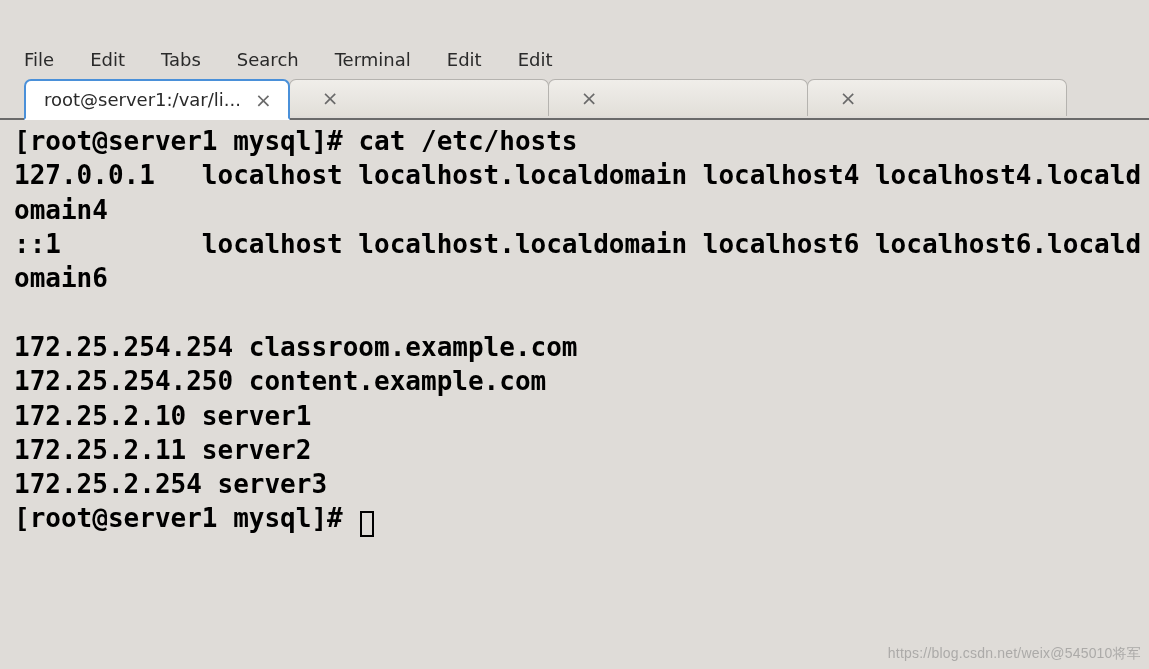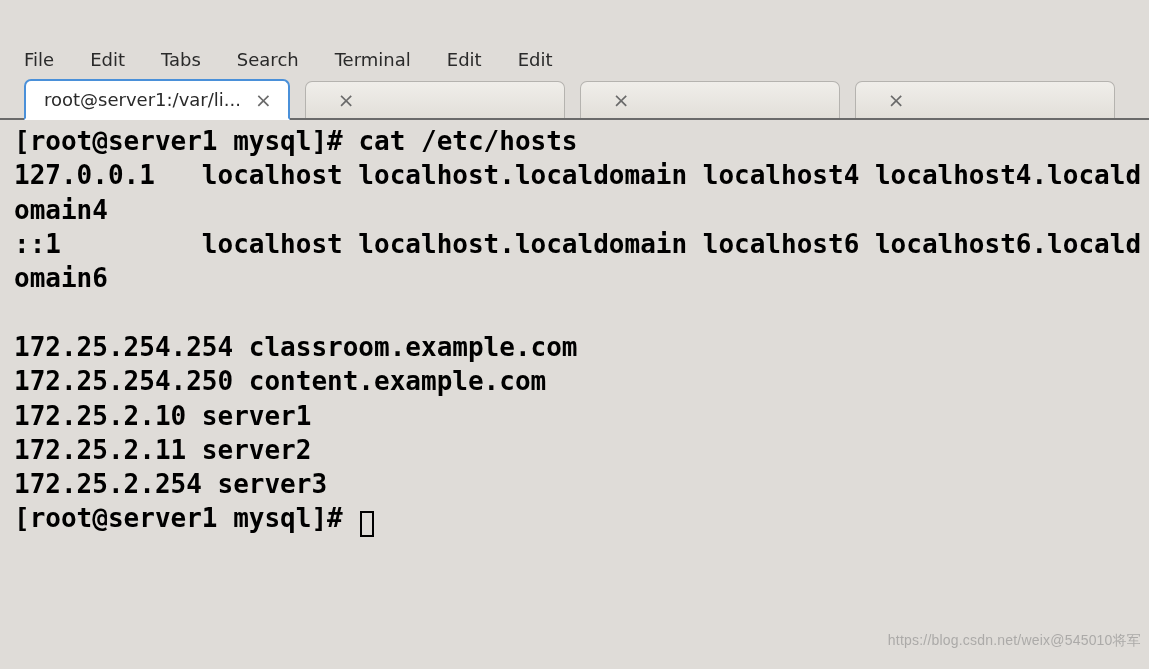--- a/index.html
+++ b/index.html
@@ -24,23 +24,23 @@
       margin-top: 44px;
     }
     .menu-item {
       padding: 3px 12px;
       font-size: 18px;
       color: #2a2a2a;
       cursor: pointer;
     }
     .tabbar {
       display: flex;
-      align-items: center;
+      align-items: flex-start;
       padding: 0 24px;
-      gap: 16px;
+      gap: 0;
       background: #dfdcd8;
       border-bottom: 2px solid #6a6a6a;
     }
     .tab {
       display: flex;
       align-items: center;
       justify-content: space-between;
       padding: 8px 14px 8px 18px;
       font-size: 18px;
       color: #2a2a2a;
@@ -97,21 +97,21 @@
       height: 26px;
       border: 2px solid #000;
       vertical-align: text-bottom;
       margin-left: 2px;
       position: relative;
       top: 4px;
     }
     .watermark {
       position: absolute;
       right: 8px;
-      bottom: 19px;
+      bottom: 6px;
       font-size: 14px;
       color: rgba(130,130,130,0.55);
       font-family: sans-serif;
       letter-spacing: 0.2px;
     }
   </style>
 </head>
 <body>
 
 <div class="menubar">

